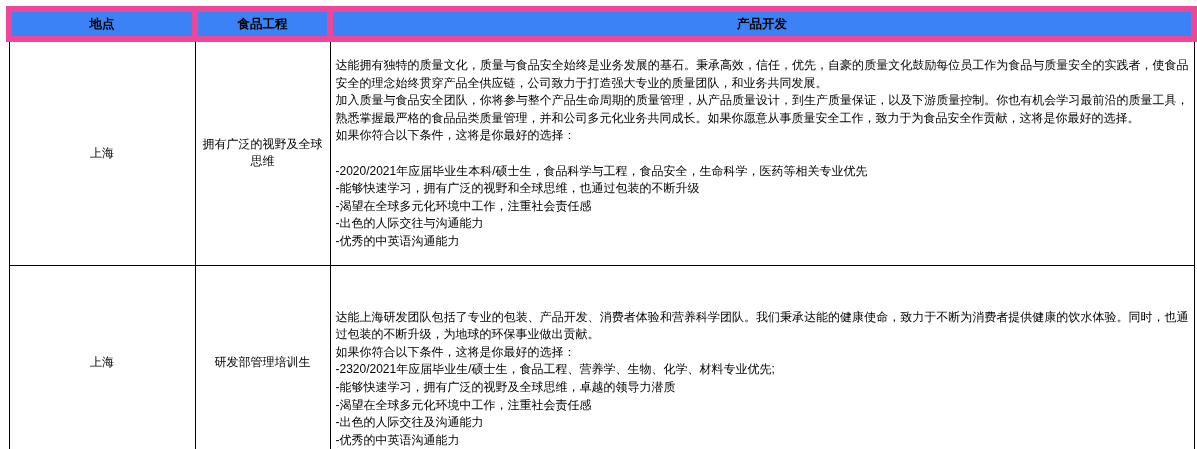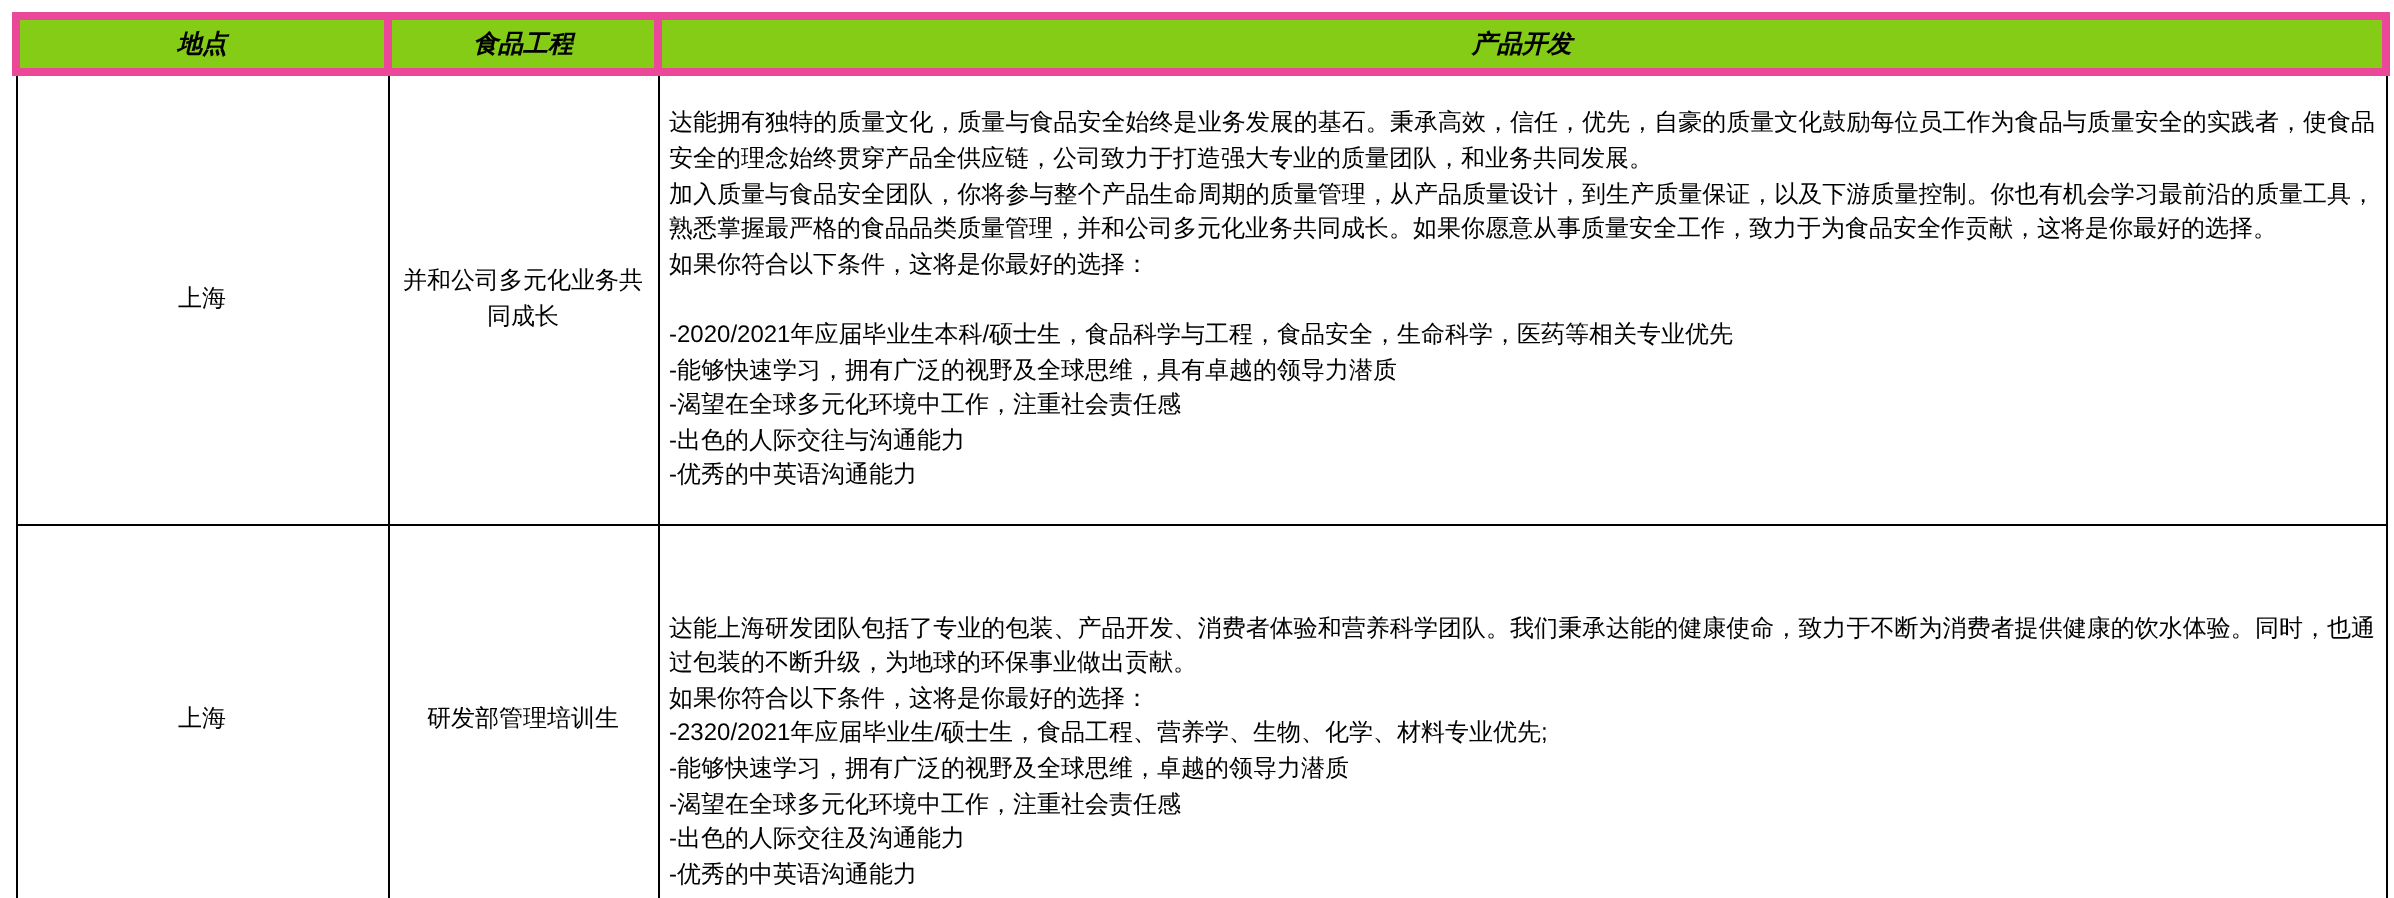--- a/index.html
+++ b/index.html
@@ -24,29 +24,28 @@
     border-collapse: collapse;
     table-layout: fixed;
     width: 1185px;
     border: 1px solid #000000;
   }
   table.jobs col.c-loc { width: 186px; }
   table.jobs col.c-title { width: 135px; }
   table.jobs col.c-desc { width: 864px; }
 
   table.jobs th {
-    border: 4px solid #ec4899;
-    background: #84cc16;
+    border: 6px solid #ec4899;
+    background: #3b82f6;
     font-size: 12.5px;
     font-weight: bold;
     text-align: center;
     padding: 3px 2px;
     height: 18px;
     line-height: 14px;
-    font-style: italic;
   }
   table.jobs td {
     border: 1px solid #000000;
     font-size: 12px;
     vertical-align: middle;
     padding: 4px 5px;
     line-height: 17.5px;
   }
   td.loc, td.title {
     text-align: center;
@@ -85,29 +84,29 @@
     <thead>
       <tr>
         <th>地点</th>
         <th>食品工程</th>
         <th>产品开发</th>
       </tr>
     </thead>
     <tbody>
       <tr class="row1">
         <td class="loc">上海</td>
-        <td class="title">并和公司多元化业务共同成长</td>
+        <td class="title">拥有广泛的视野及全球思维</td>
         <td class="desc">
           <div class="desc">
             <p>达能拥有独特的质量文化，质量与食品安全始终是业务发展的基石。秉承高效，信任，优先，自豪的质量文化鼓励每位员工作为食品与质量安全的实践者，使食品安全的理念始终贯穿产品全供应链，公司致力于打造强大专业的质量团队，和业务共同发展。</p>
             <p>加入质量与食品安全团队，你将参与整个产品生命周期的质量管理，从产品质量设计，到生产质量保证，以及下游质量控制。你也有机会学习最前沿的质量工具，熟悉掌握最严格的食品品类质量管理，并和公司多元化业务共同成长。如果你愿意从事质量安全工作，致力于为食品安全作贡献，这将是你最好的选择。</p>
             <p>如果你符合以下条件，这将是你最好的选择：</p>
             <p class="blank"></p>
             <p>-2020/2021年应届毕业生本科/硕士生，食品科学与工程，食品安全，生命科学，医药等相关专业优先</p>
-            <p>-能够快速学习，拥有广泛的视野及全球思维，具有卓越的领导力潜质</p>
+            <p>-能够快速学习，拥有广泛的视野和全球思维，也通过包装的不断升级</p>
             <p>-渴望在全球多元化环境中工作，注重社会责任感</p>
             <p>-出色的人际交往与沟通能力</p>
             <p>-优秀的中英语沟通能力</p>
           </div>
         </td>
       </tr>
       <tr class="row2">
         <td class="loc">上海</td>
         <td class="title">研发部管理培训生</td>
         <td class="desc">

